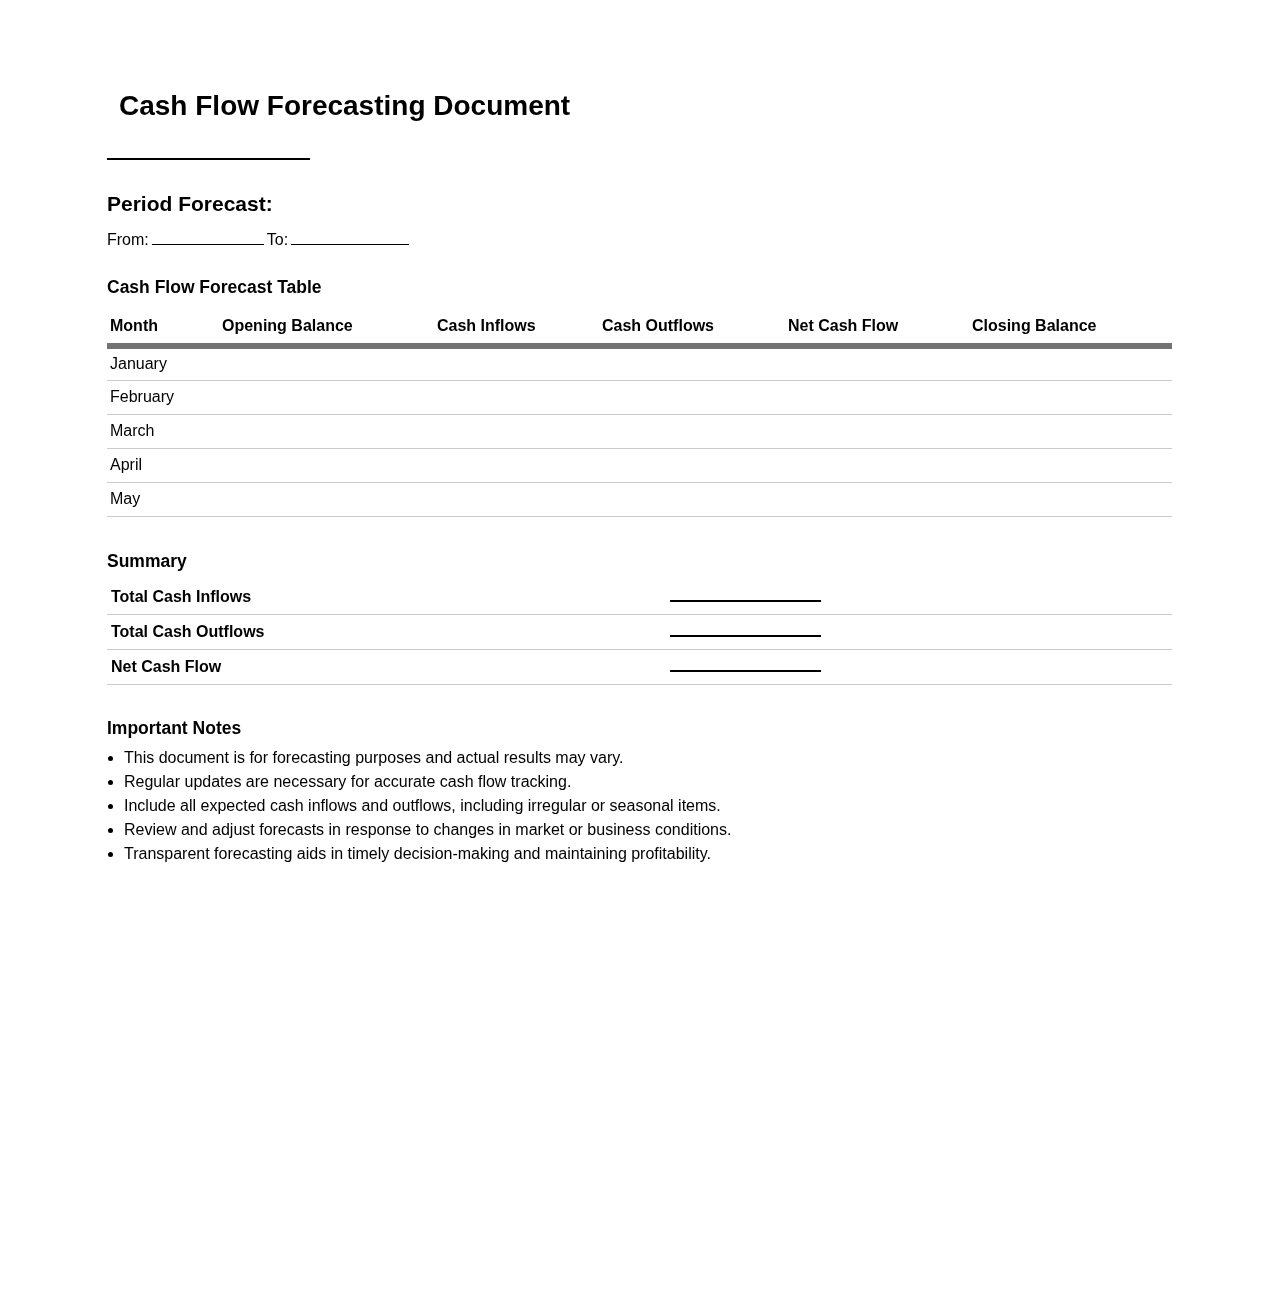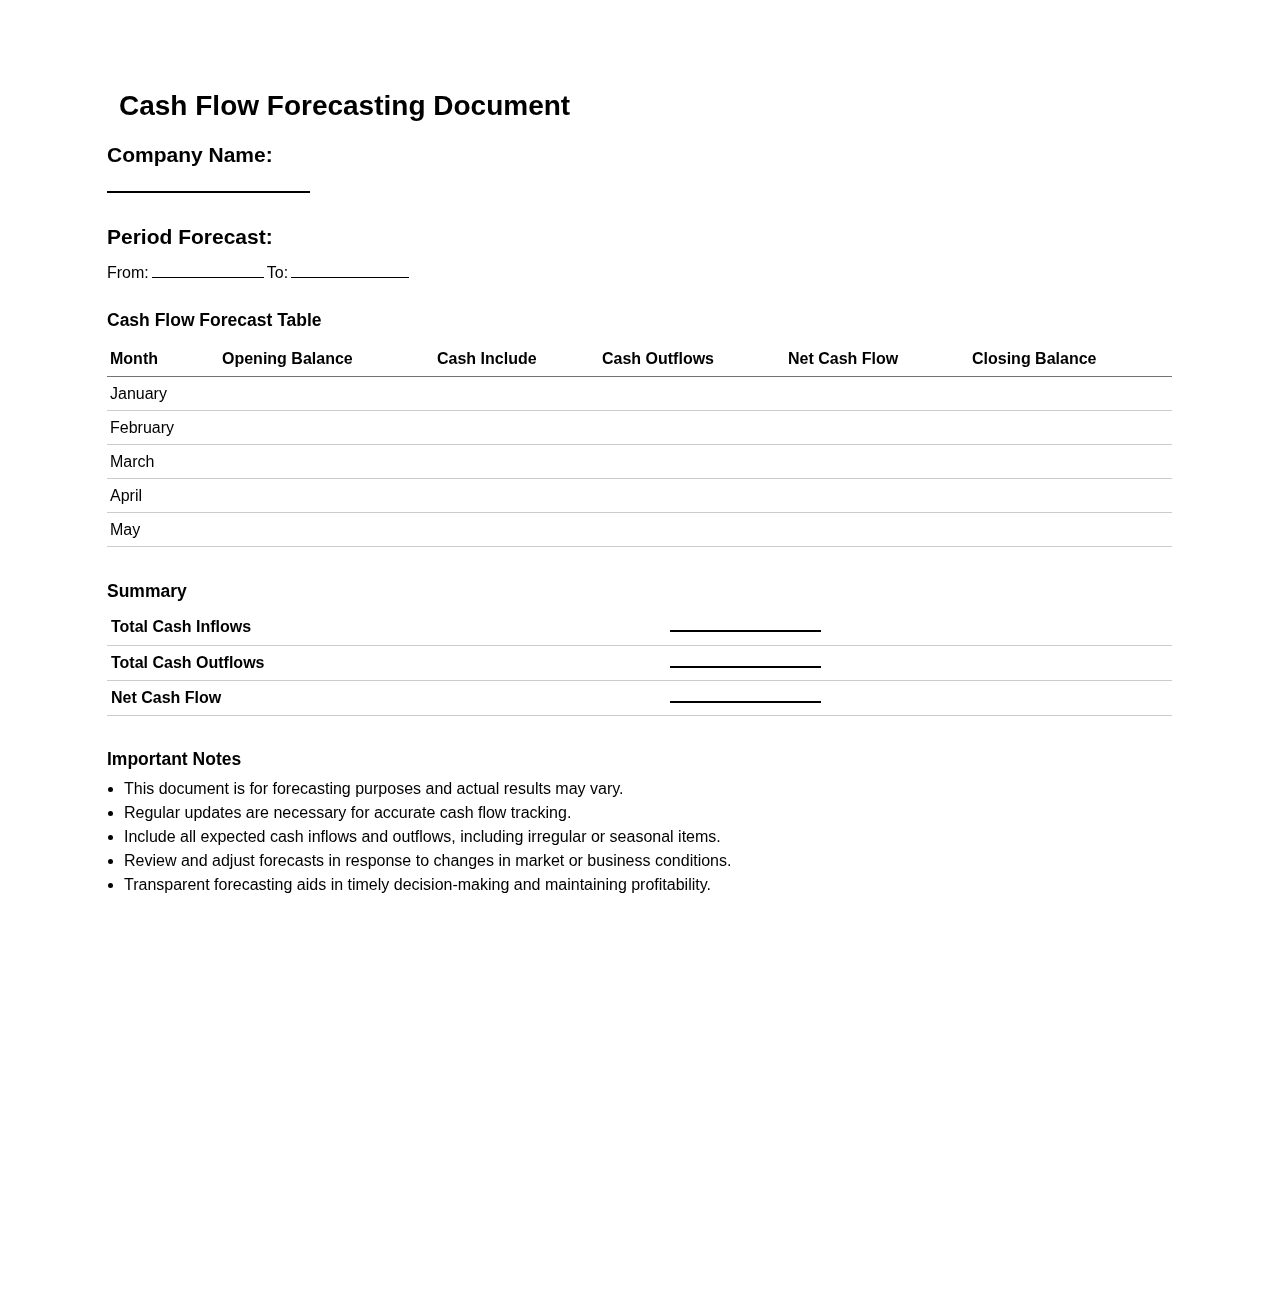--- a/index.html
+++ b/index.html
@@ -56,21 +56,21 @@
     table-layout: fixed;
     width: 1065px;
   }
   .forecast { margin-top: 20px; }
   .forecast th {
     text-align: left;
     font-size: 16px;
     font-weight: bold;
     line-height: 17px;
     padding: 0 0 9px 3px;
-    border-bottom: 1px solid #737373;
+    border-bottom: 6px solid #737373;
   }
   .forecast td {
     height: 34px;
     border-bottom: 1px solid #ccc;
     padding-left: 3px;
     vertical-align: middle;
   }
 
   .h3-summary { margin-top: 34px; }
   .summary { margin-top: 9px; }
@@ -91,42 +91,41 @@
   .notes-list { margin: 8px 0 0; padding-left: 17px; }
   .notes-list li { line-height: 24px; }
 </style>
 </head>
 <body>
 
 <main class="doc">
 
   <h1>Cash Flow Forecasting Document</h1>
 
-  <h2 class="h2-company">Company Name:</h2>
   <div class="company-blank"></div>
 
   <h2 class="h2-period">Period Forecast:</h2>
   <p class="period-line"><span>From:</span><span class="inline-blank from-blank"></span><span>To:</span><span class="inline-blank to-blank"></span></p>
 
   <h3 class="h3-table">Cash Flow Forecast Table</h3>
 
   <table class="forecast">
     <colgroup>
       <col style="width:112px">
       <col style="width:215px">
       <col style="width:165px">
       <col style="width:186px">
       <col style="width:184px">
       <col style="width:203px">
     </colgroup>
     <thead>
       <tr>
         <th>Month</th>
         <th>Opening Balance</th>
-        <th>Cash Include</th>
+        <th>Cash Inflows</th>
         <th>Cash Outflows</th>
         <th>Net Cash Flow</th>
         <th>Closing Balance</th>
       </tr>
     </thead>
     <tbody>
       <tr>
         <td>January</td>
         <td></td>
         <td></td>

